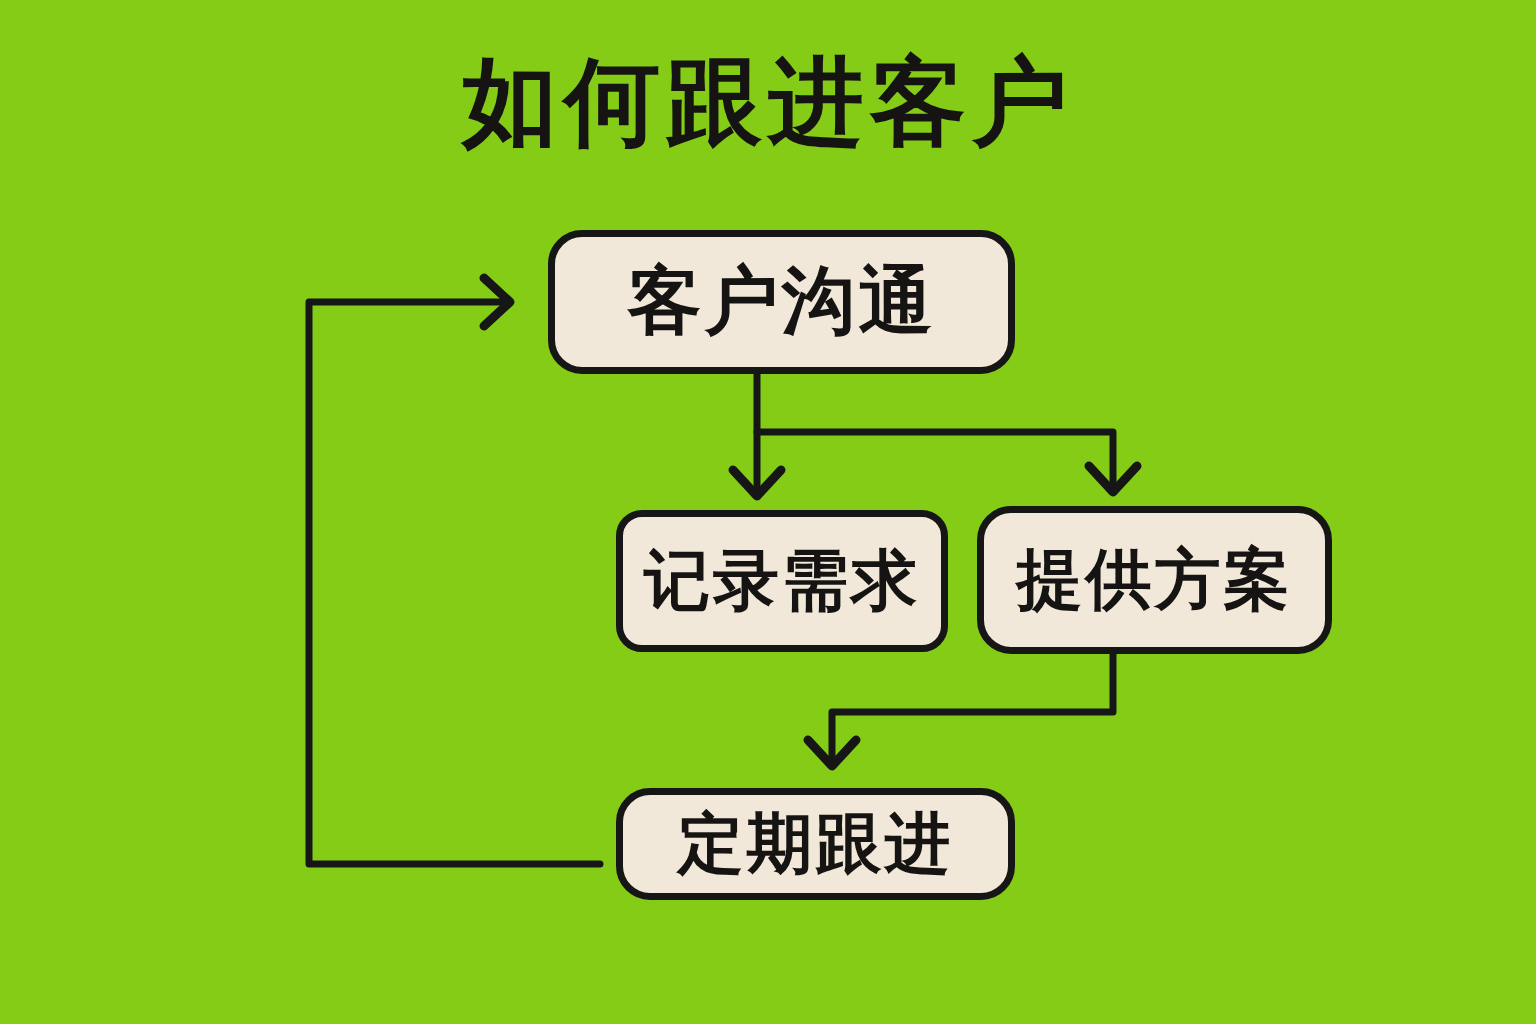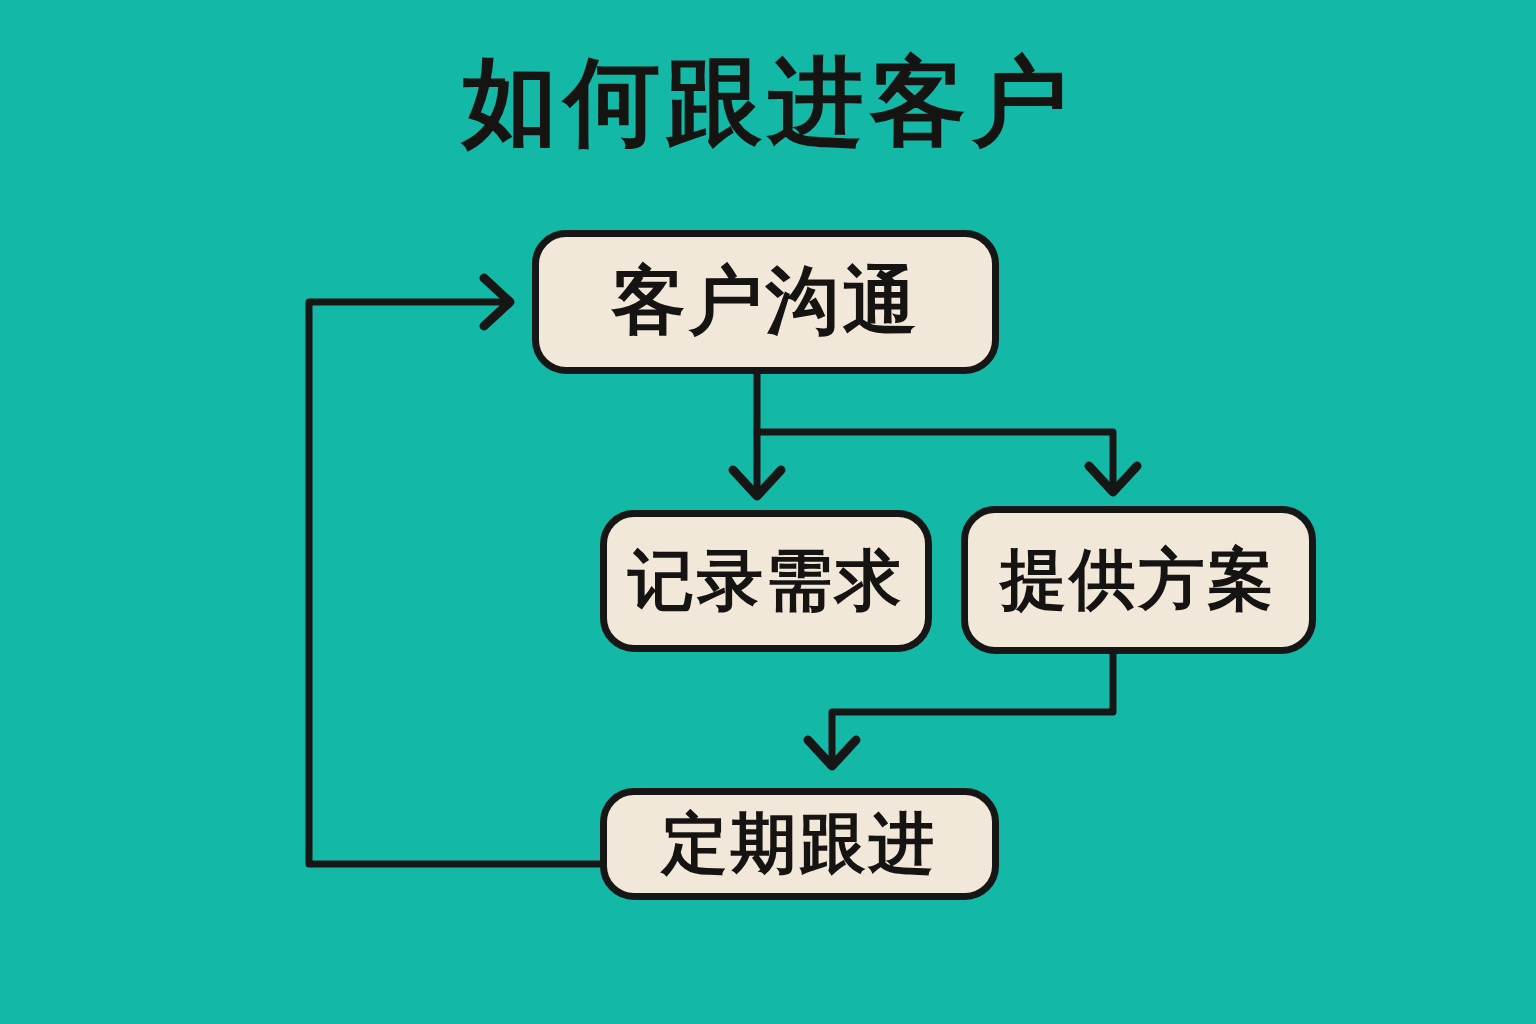--- a/index.html
+++ b/index.html
@@ -7,21 +7,21 @@
     width: 1536px;
     height: 1024px;
     overflow: hidden;
     background: #f8f4e8;
     font-family: "Liberation Sans", "DejaVu Sans", sans-serif;
   }
   .canvas {
     position: relative;
     width: 1536px;
     height: 1024px;
-    background: #14b8a6;
+    background: #84cc16;
   }
   .title {
     position: absolute;
     top: 44px;
     left: 0;
     width: 100%;
     text-align: center;
     font-size: 96px;
     font-weight: 900;
     letter-spacing: 6px;
@@ -39,23 +39,24 @@
     background: #f1e8d9;
     border: 7px solid #161616;
     border-radius: 34px;
     display: flex;
     align-items: center;
     justify-content: center;
     font-weight: 800;
     color: #161412;
     letter-spacing: 3px;
     text-align: center;
+    margin-left: 16px;
   }
   .node-a { left: 532px;  top: 230px; width: 467px; height: 144px; font-size: 74px; }
-  .node-b { left: 600px;  top: 510px; width: 332px; height: 142px; font-size: 66px; }
+  .node-b { left: 600px;  top: 510px; width: 332px; height: 142px; font-size: 66px; border-radius: 26px; }
   .node-c { left: 961px;  top: 506px; width: 355px; height: 148px; font-size: 66px; }
   .node-d { left: 600px;  top: 788px; width: 399px; height: 112px; font-size: 66px; }
 </style>
 </head>
 <body>
 
 <div class="canvas">
 
   <div class="title">如何跟进客户</div>
 

